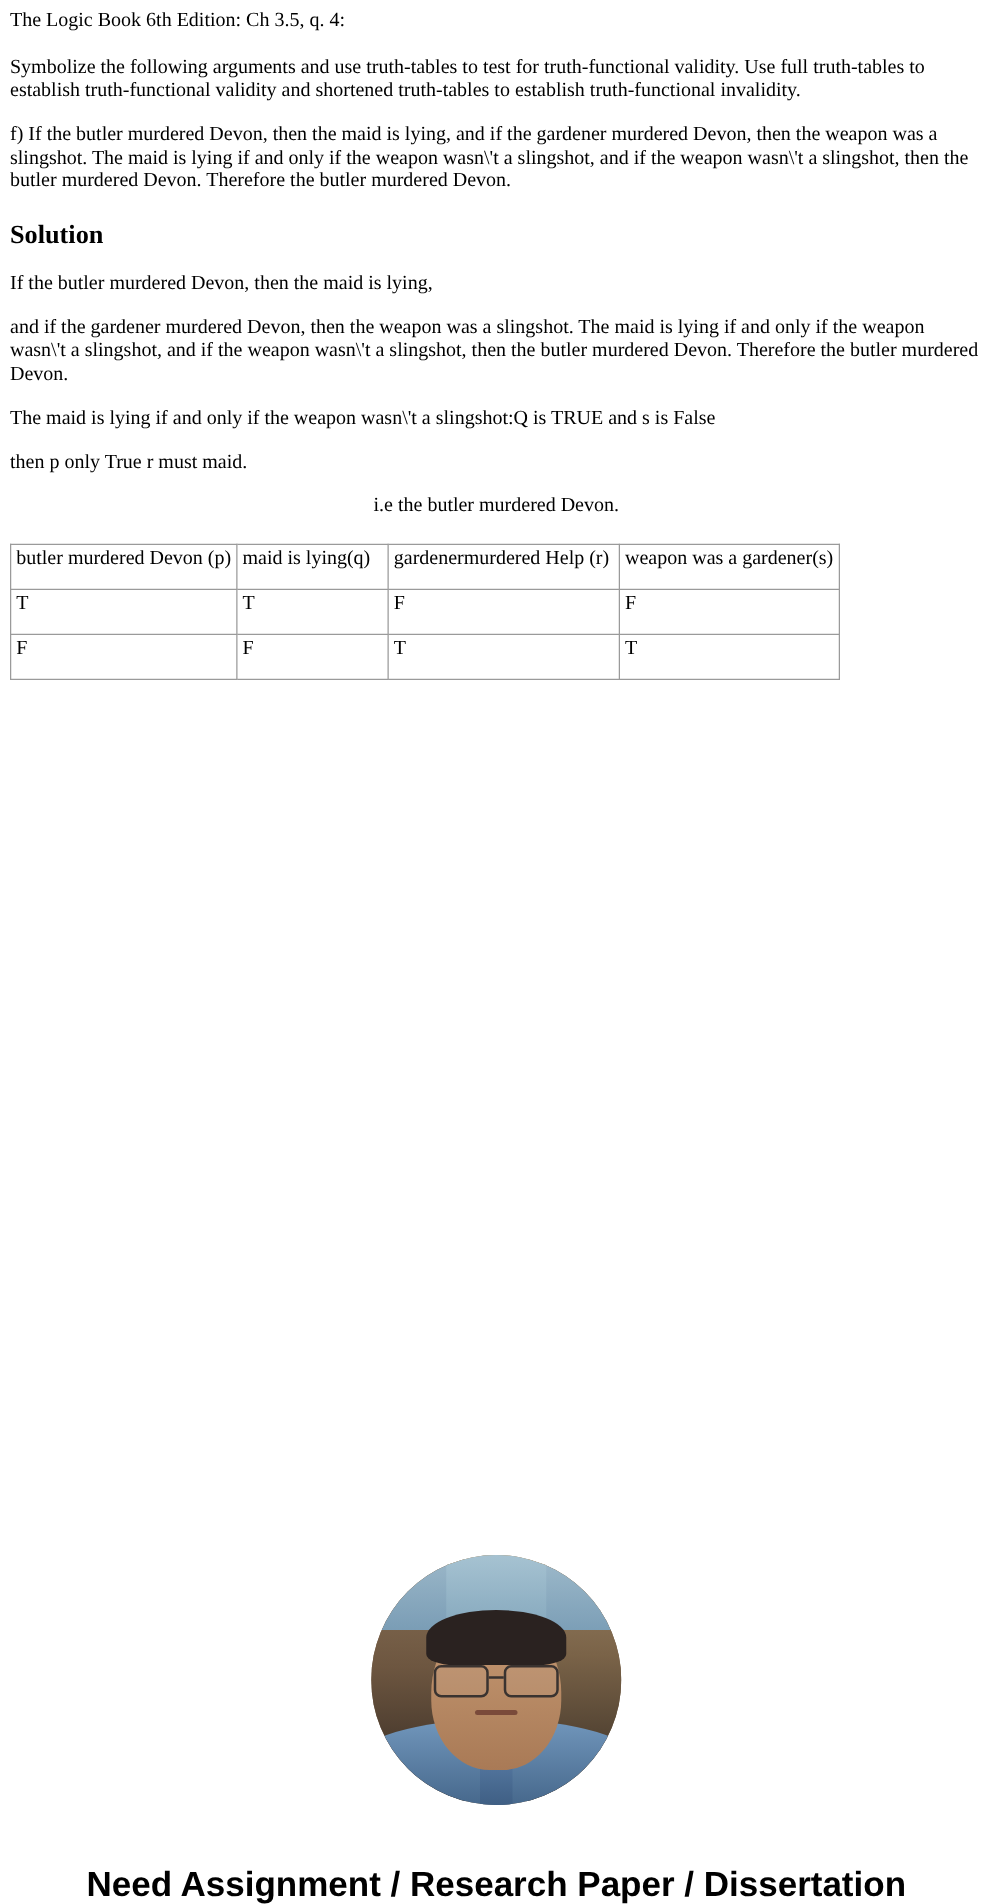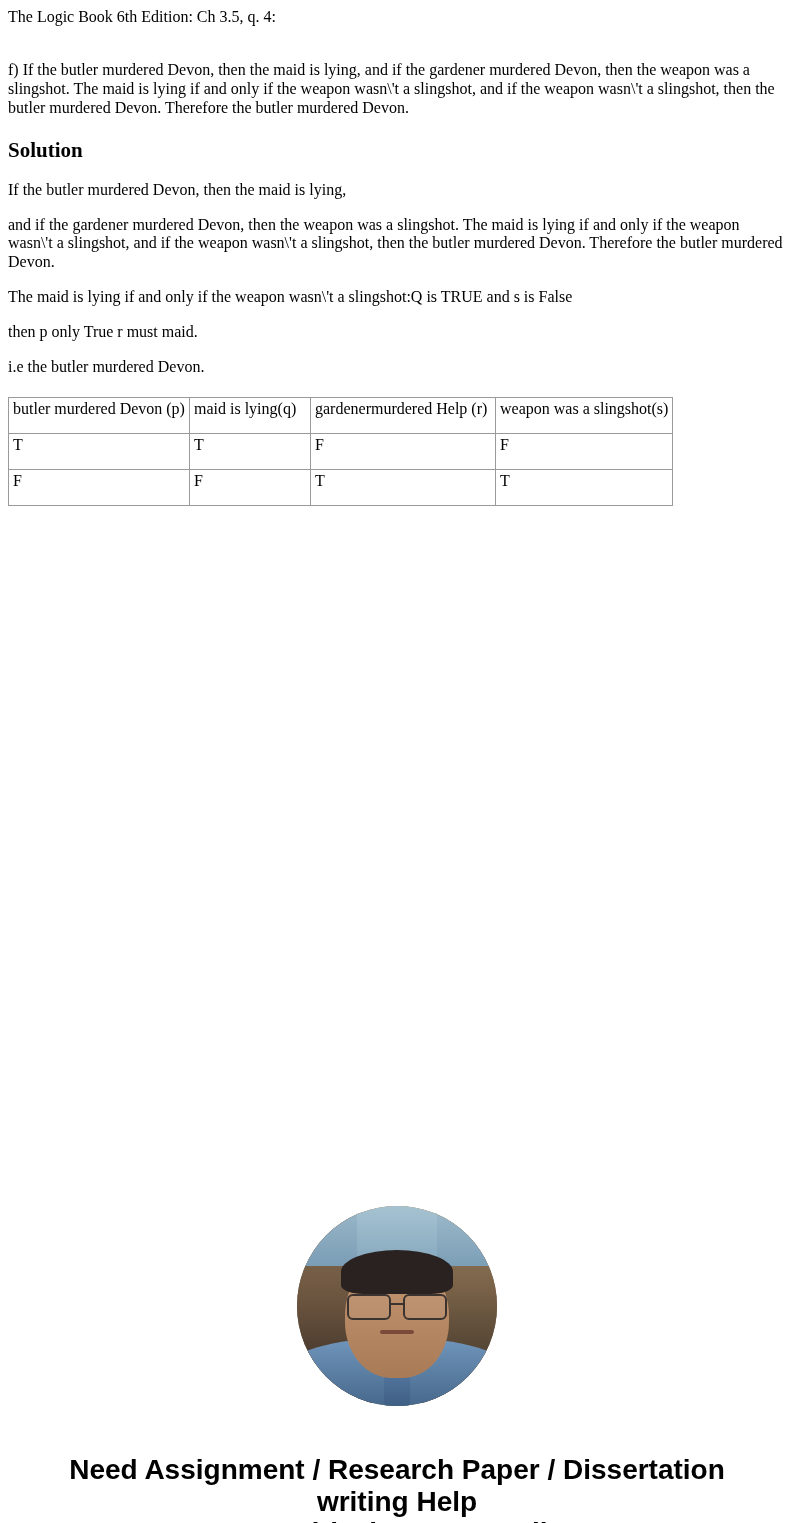--- a/index.html
+++ b/index.html
@@ -31,20 +31,21 @@
   h2.solution {
     font-family: "Liberation Serif", serif;
     font-size: 21px;
     font-weight: bold;
     margin: 0;
     padding: 0;
     line-height: 1.2;
   }
   .indent {
     padding-left: 16px;
+    text-align: center;
   }
   table.truth {
     border-collapse: collapse;
     border-spacing: 0;
     margin-top: 0;
     font-size: 16px;
     font-family: "Liberation Serif", serif;
   }
   table.truth td {
     border: 1px solid #9a9a9a;
@@ -171,20 +172,21 @@
 </style>
 </head>
 <body>
 
 <div class="page">
 
   <p class="para">The Logic Book 6th Edition: Ch 3.5, q. 4:</p>
 
   <div class="spacer-18"></div>
 
+  <p class="para">Symbolize the following arguments and use truth-tables to test for truth-functional validity. Use full truth-tables to establish truth-functional validity and shortened truth-tables to establish truth-functional invalidity.</p>
 
   <div class="spacer-16"></div>
 
   <p class="para">f) If the butler murdered Devon, then the maid is lying, and if the gardener murdered Devon, then the weapon was a slingshot. The maid is lying if and only if the weapon wasn\'t a slingshot, and if the weapon wasn\'t a slingshot, then the butler murdered Devon. Therefore the butler murdered Devon.</p>
 
   <div class="spacer-20"></div>
 
   <h2 class="solution">Solution</h2>
 
   <div class="spacer-18"></div>
@@ -208,21 +210,21 @@
   <p class="para indent">i.e the butler murdered Devon.</p>
 
   <div class="spacer-20"></div>
 
   <table class="truth">
     <tbody>
       <tr class="header">
         <td class="c0">butler murdered Devon (p)</td>
         <td class="c1">maid is lying(q)</td>
         <td class="c2">gardenermurdered Help (r)</td>
-        <td class="c3">weapon was a slingshot(s)</td>
+        <td class="c3">weapon was a gardener(s)</td>
       </tr>
       <tr>
         <td class="c0">T</td>
         <td class="c1">T</td>
         <td class="c2">F</td>
         <td class="c3">F</td>
       </tr>
       <tr>
         <td class="c0">F</td>
         <td class="c1">F</td>

